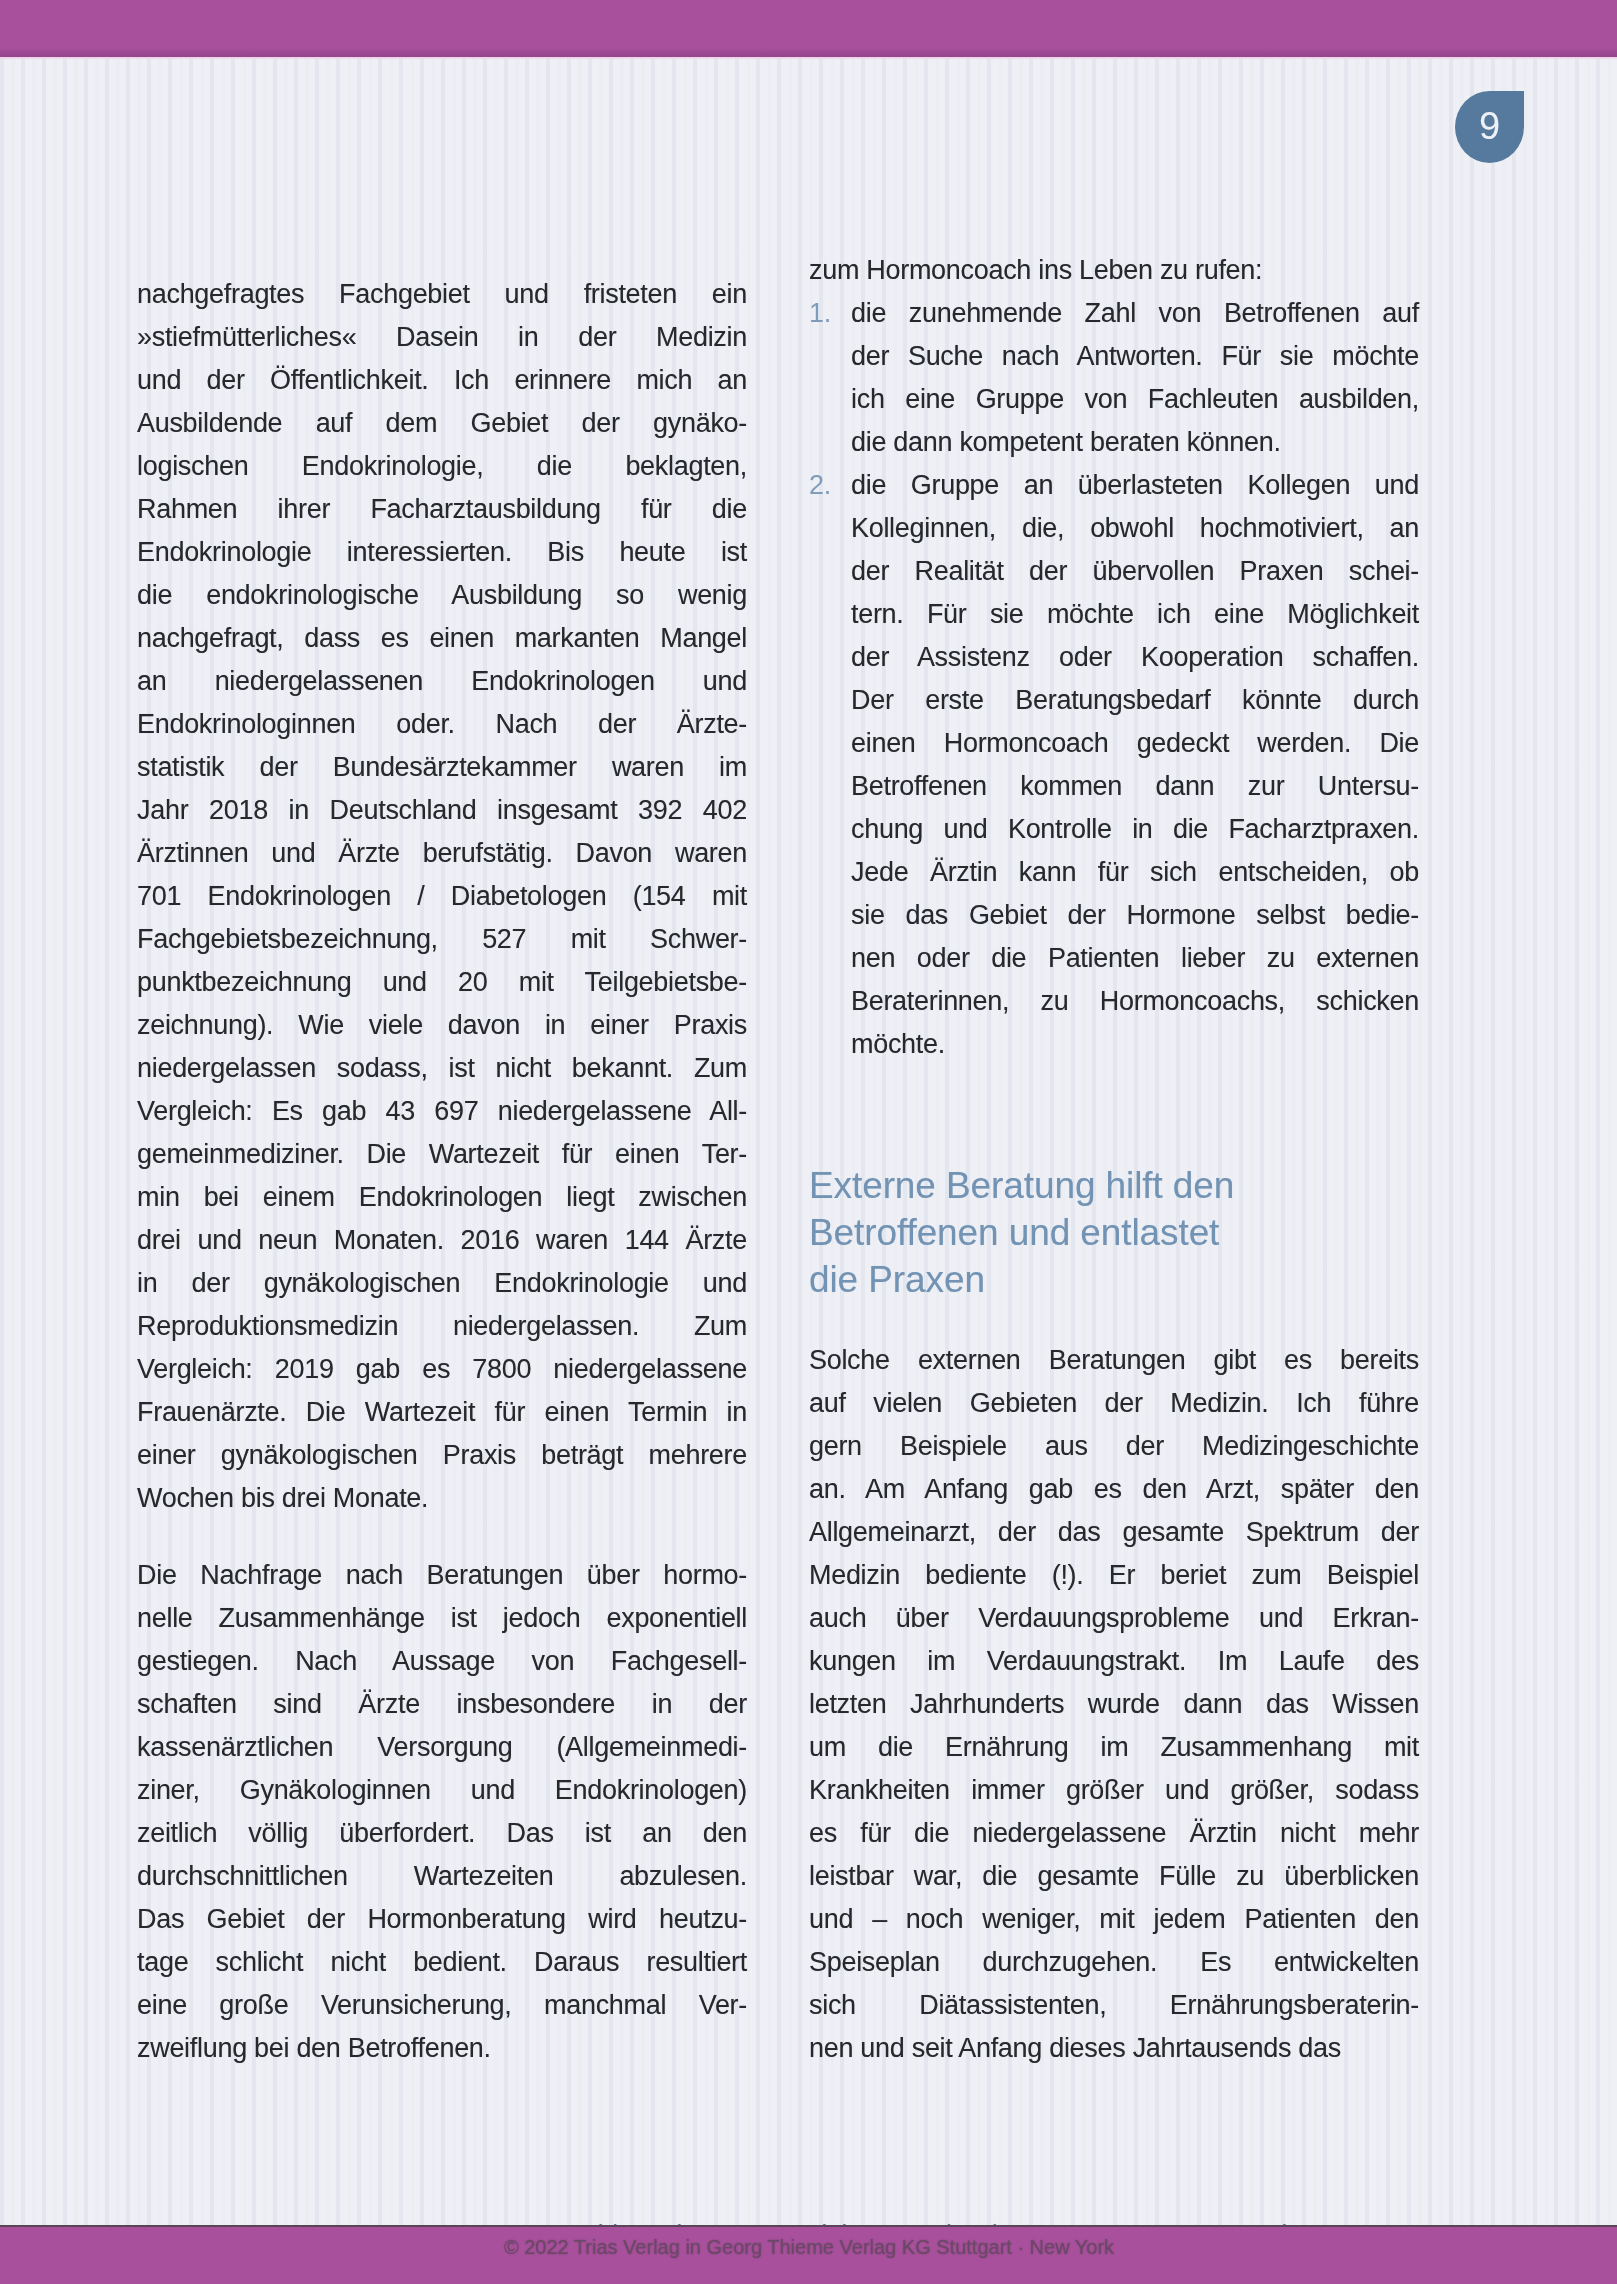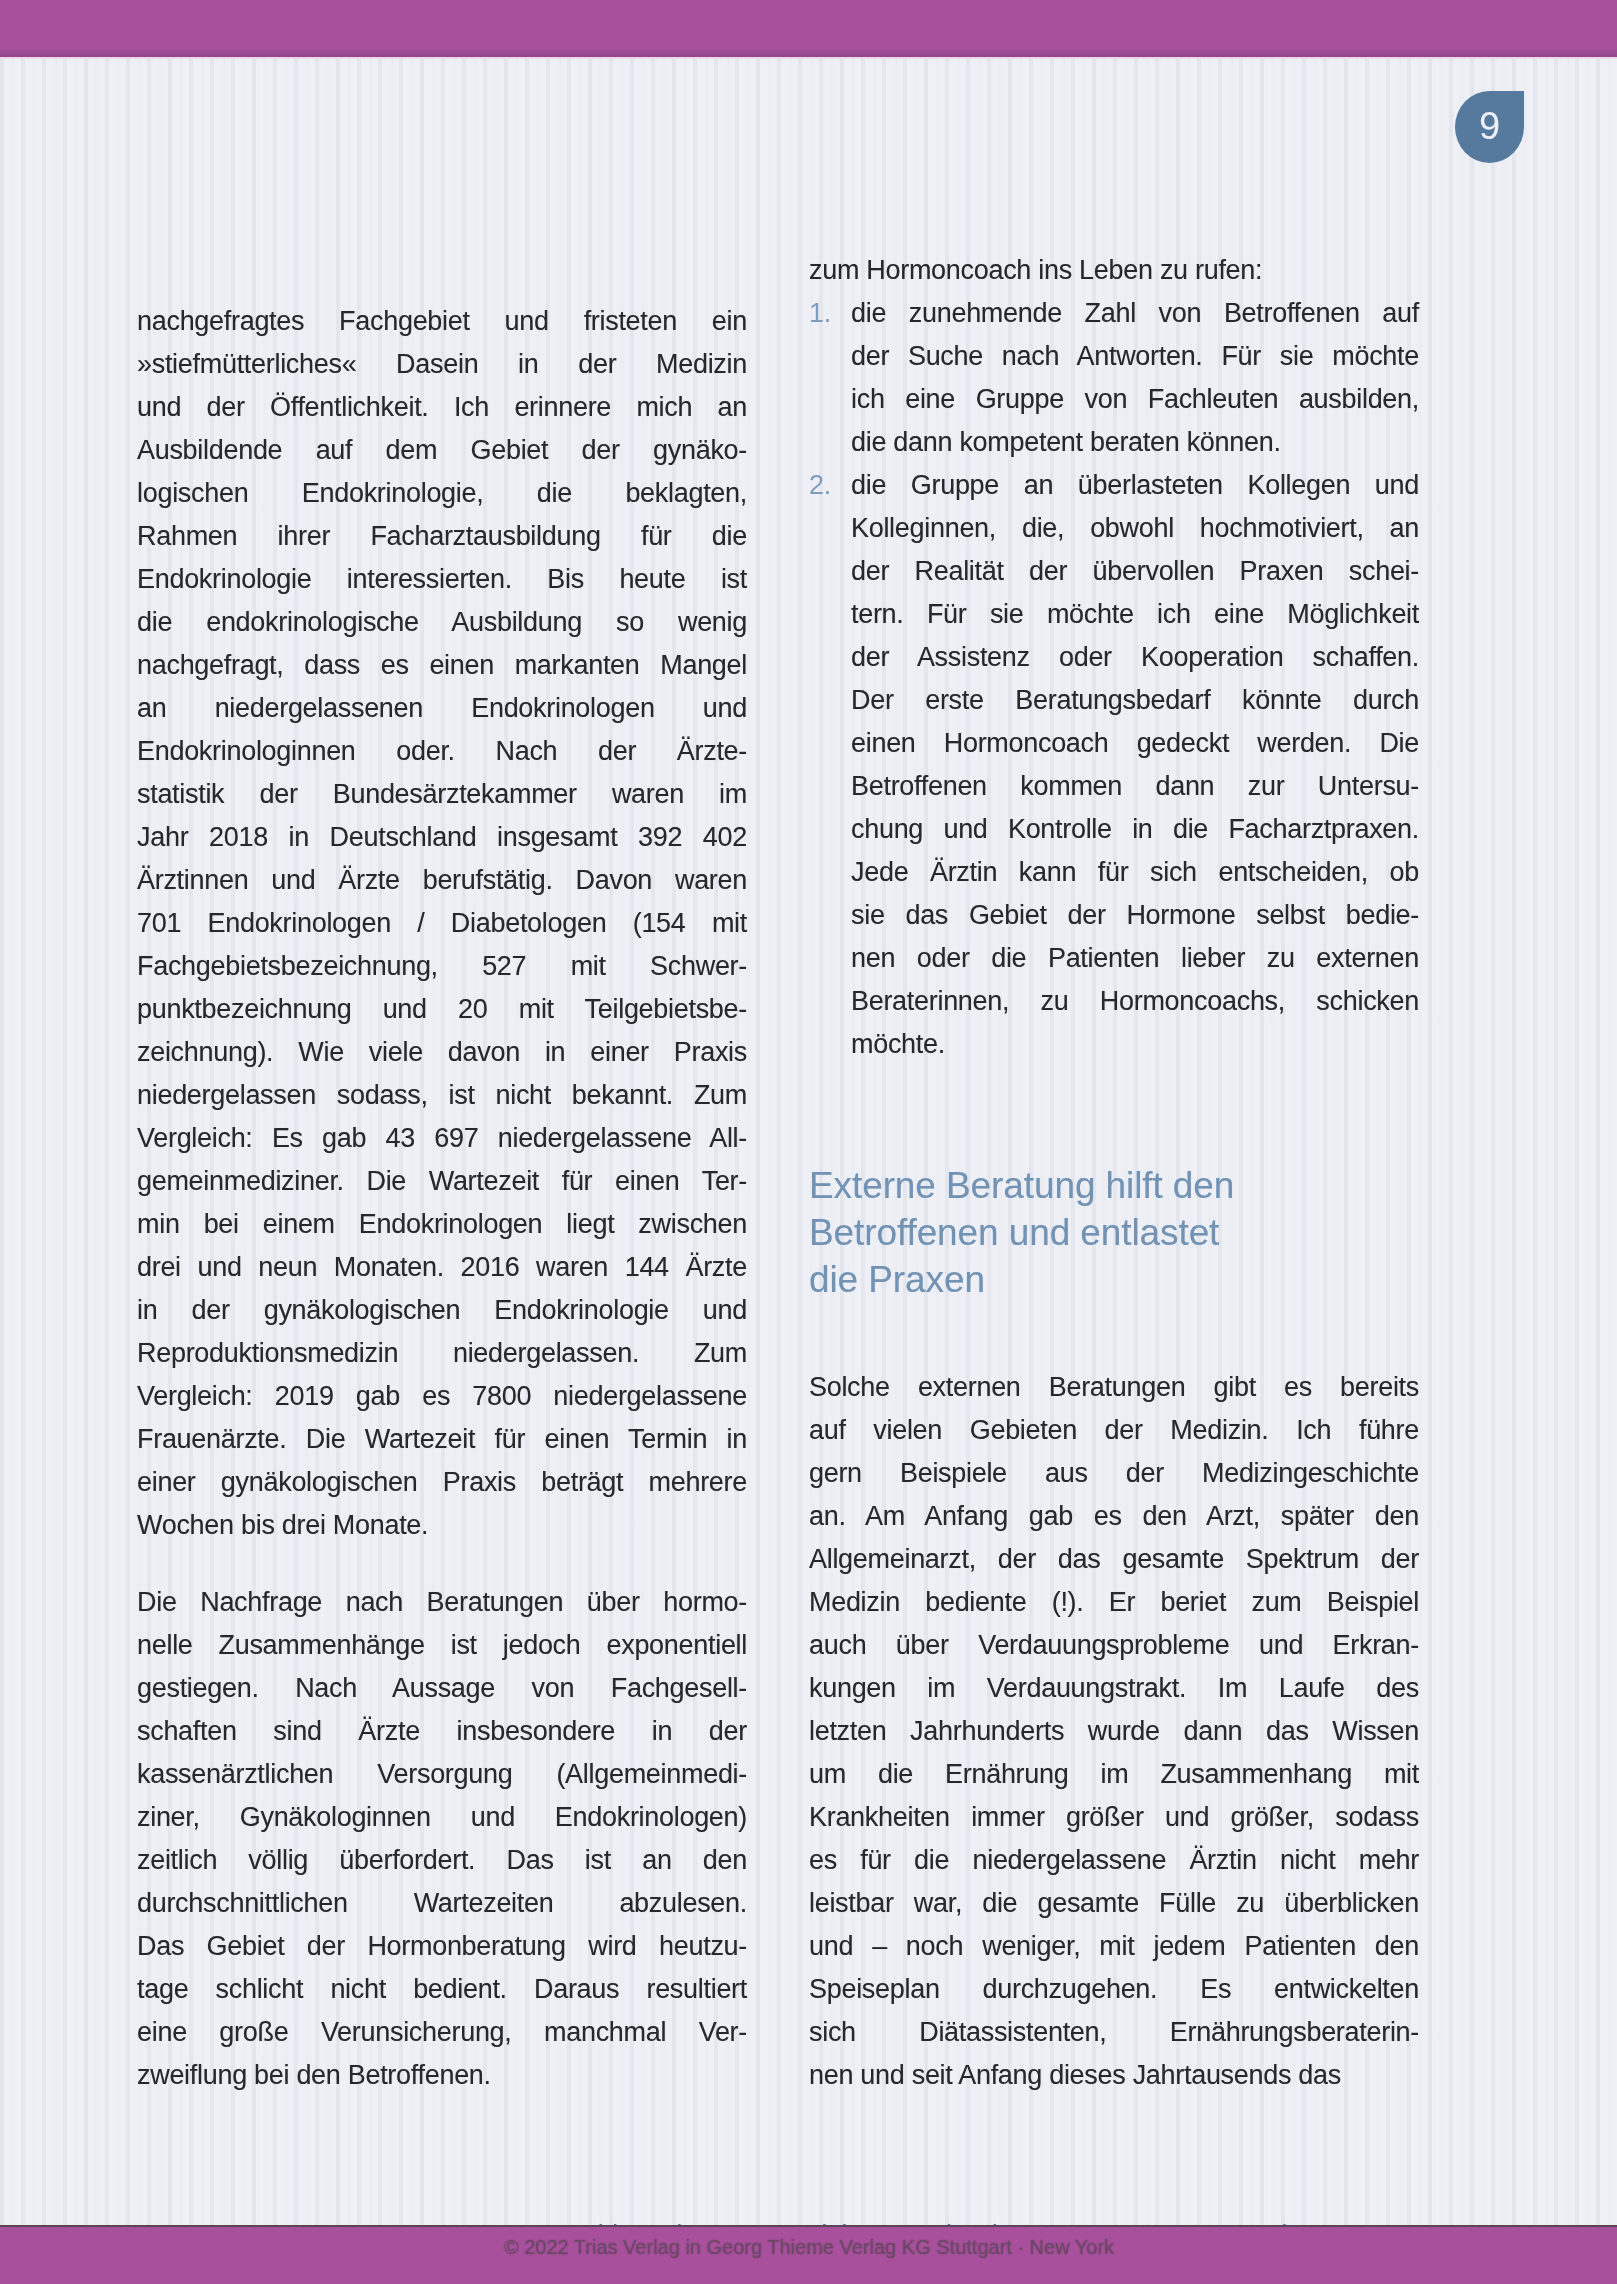--- a/index.html
+++ b/index.html
@@ -63,21 +63,21 @@
     color: var(--text-dark, #26282c);
     text-shadow: 0 0 0.7px rgba(38,40,44,0.30);
   }
   .ln { text-align: justify; text-align-last: justify; }
   .ln.last { text-align-last: left; }
   .para + .para { margin-top: 34px; }
   .olist { margin-top: 0; }
   .li { display: flex; }
   .num { flex: 0 0 42px; color: var(--list-num-blue, #7f9dbb); text-shadow: none; }
   .li-lines { flex: 1 1 auto; min-width: 0; }
-  .h2 { margin: 96px 0 63px 0; }
+  .h2 { margin: 96px 0 36px 0; }
   .h2 .hln {
     font-size: 37px;
     line-height: 47px;
     letter-spacing: -0.1px;
     color: var(--heading-blue, #7293b3);
     text-shadow: 0 0 0.7px rgba(114,147,179,0.35);
   }
   .footer-src {
     position: absolute;
     left: 0; right: 0; top: 2183px;

